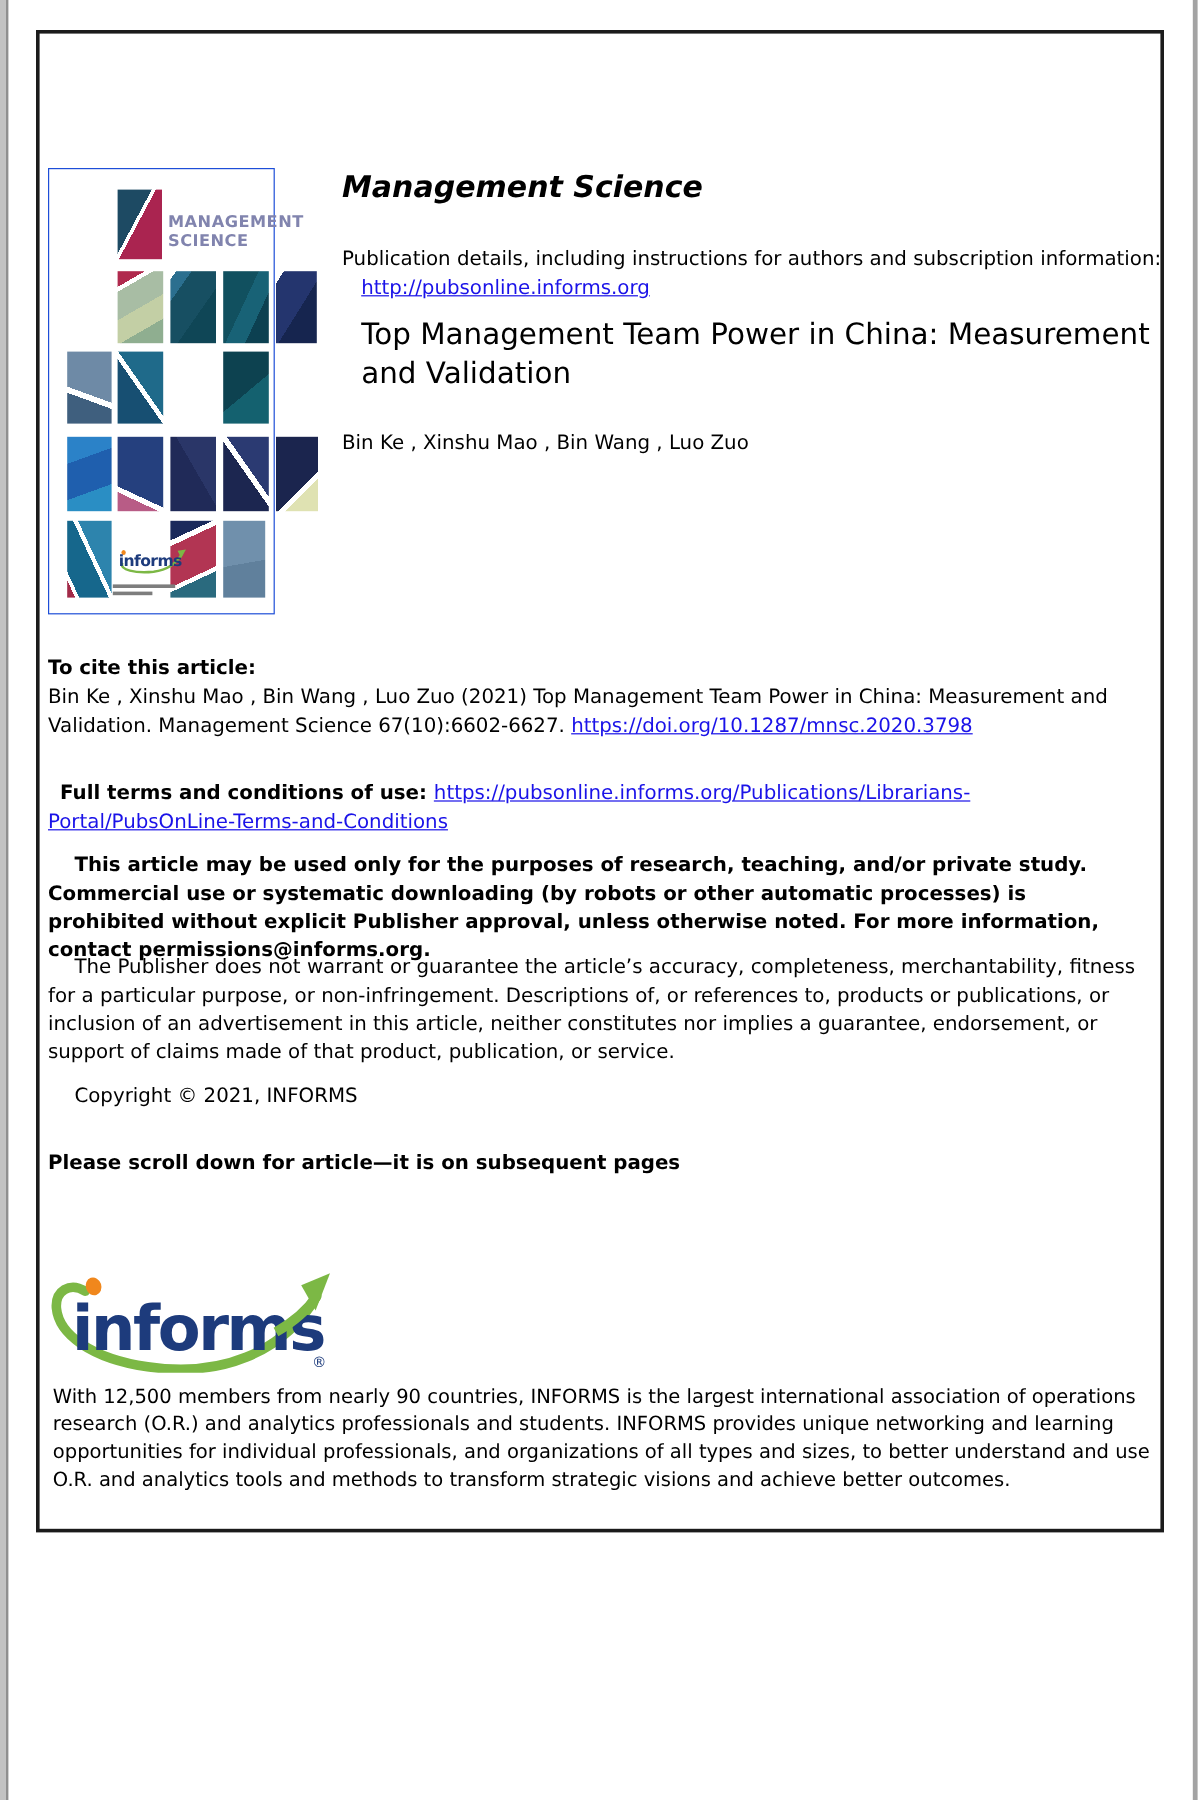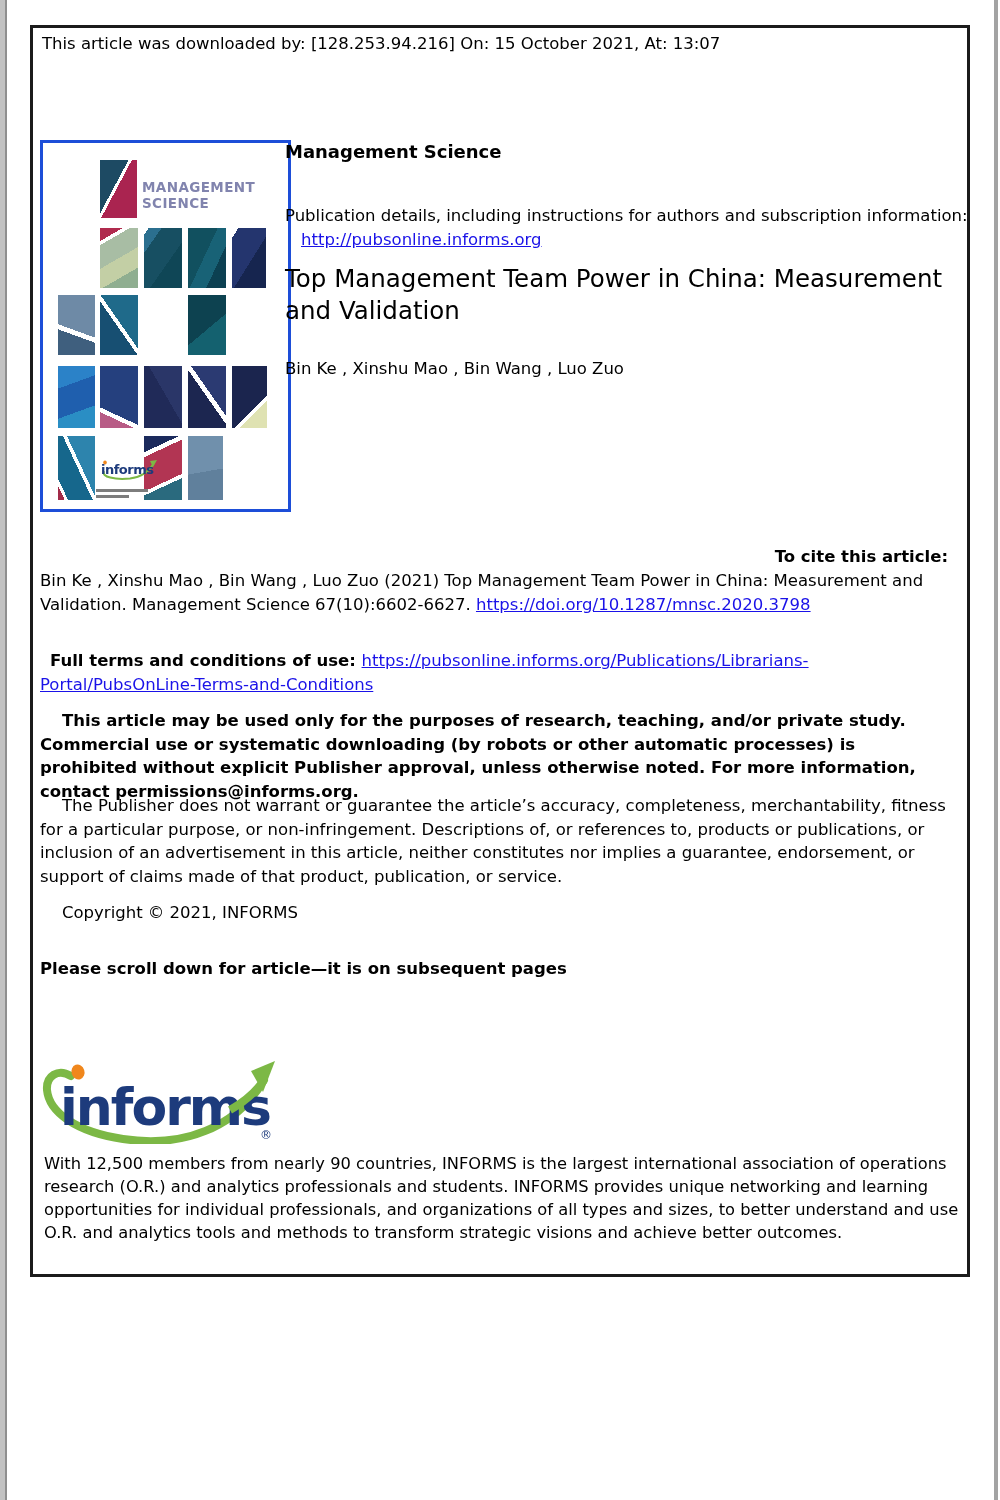--- a/index.html
+++ b/index.html
@@ -13,22 +13,22 @@
   .edge-right{position:absolute;left:994px;top:0;width:4px;height:1500px;background:#a3a3a3;}
   .frame{position:absolute;left:30px;top:25px;width:940px;height:1252px;
     border:3px solid #1b1b1b;box-sizing:border-box;background:#fff;}
   .txt{font-size:16.5px;line-height:23.5px;}
   a.link{color:#1a12e8;text-decoration:underline;cursor:pointer;}
   b{font-weight:bold;margin-left:10px;}
 
   .notice{position:absolute;left:42px;top:32px;width:905px;font-size:16.5px;line-height:24px;}
 
   
-  .cover{position:absolute;left:40px;top:140px;width:251px;height:372px;
-    border:3px solid #1d4ed8;background:#fff;box-sizing:border-box;}
+  .cover{position:absolute;left:40px;top:140px;width:189px;height:372px;
+    border:1px solid #1d4ed8;background:#fff;box-sizing:border-box;}
   .tile{position:absolute;}
   .cover-title{position:absolute;left:99px;top:36px;color:#8184ae;font-weight:bold;
     font-size:13.5px;line-height:16px;letter-spacing:.4px;}
   .t-r1c2{left:57px;top:17px;width:37px;height:58px;
     background:linear-gradient(118deg,#1d4a63 0 42%,#fff 42% 47%,#aa2450 47%);}
   .t-r2c2{left:57px;top:85px;width:38px;height:60px;
     background:linear-gradient(150deg,#b02a4e 0 16%,#fff 16% 21%,#a8bda4 21% 50%,#c3cfa5 50% 75%,#8fae90 75%);}
   .t-r2c3{left:101px;top:85px;width:38px;height:60px;
     background:linear-gradient(125deg,#fff 0 6%,#2b6f8f 6% 22%,#174f62 22% 60%,#0f4656 60%);}
   .t-r2c4{left:145px;top:85px;width:38px;height:60px;
@@ -57,50 +57,49 @@
     background:linear-gradient(155deg,#1b2a5c 0 20%,#fff 20% 26%,#b23553 26% 68%,#fff 68% 73%,#2a6a7e 73%);}
   .t-r5c4{left:145px;top:293px;width:35px;height:64px;
     background:linear-gradient(170deg,#7090ac 0 55%,#60809c 55%);}
   .cover-logo{position:absolute;left:53px;top:315px;width:64px;}
   .cover-logo .bar{height:3px;background:#7d7d7d;margin-top:3px;}
   .cover-logo .bar1{width:52px;}
   .cover-logo .bar2{width:33px;}
 
   
   .headcol{position:absolute;left:285px;top:141px;width:683px;}
-  .journal-title{position:absolute;left:0;top:0;font-size:18px;font-weight:bold;margin:0;}
+  .journal-title{position:absolute;left:0;top:0;font-size:25px;font-weight:bold;margin:0;font-style:italic;}
   .pubdetails{position:absolute;left:0;top:63px;font-size:16.5px;}
   .publink{position:absolute;left:0;top:87px;font-size:16.5px;margin-left:16px;}
-  .article-title{position:absolute;left:0;top:122px;width:683px;
+  .article-title{position:absolute;left:16px;top:122px;width:683px;
     font-size:24.5px;line-height:32px;font-weight:normal;margin:0;}
   .authors{position:absolute;left:0;top:216px;font-size:16.5px;}
 
   
   .cite{position:absolute;left:40px;top:545px;width:908px;}
-  .cite .heading{font-weight:bold;line-height:24px;text-align:right;}
+  .cite .heading{font-weight:bold;line-height:24px;}
   .terms{position:absolute;left:40px;top:649px;width:912px;}
   .para1{position:absolute;left:40px;top:709px;width:912px;text-indent:22px;font-weight:bold;}
   .para2{position:absolute;left:40px;top:794px;width:912px;text-indent:22px;}
   .copyright{position:absolute;left:40px;top:901px;padding-left:22px;text-align:center;}
   .scrollnote{position:absolute;left:40px;top:957px;font-weight:bold;}
 
   
   .logo{position:absolute;left:38px;top:1046px;width:238px;height:98px;}
   .footer{position:absolute;left:44px;top:1152px;width:918px;font-size:16.3px;line-height:23px;}
   .footer .line2{display:block;}
 </style>
 </head>
 <body>
 
 <div class="edge-left"></div>
 <div class="edge-right"></div>
 <div class="frame"></div>
 
 <div class="notice">
-  <div>This article was downloaded by: [128.253.94.216] On: 15 October 2021, At: 13:07</div>
 </div>
 
 <div class="cover">
   <div class="tile t-r1c2"></div>
   <div class="cover-title">
     <div>MANAGEMENT</div>
     <div>SCIENCE</div>
   </div>
   <div class="tile t-r2c2"></div>
   <div class="tile t-r2c3"></div>

